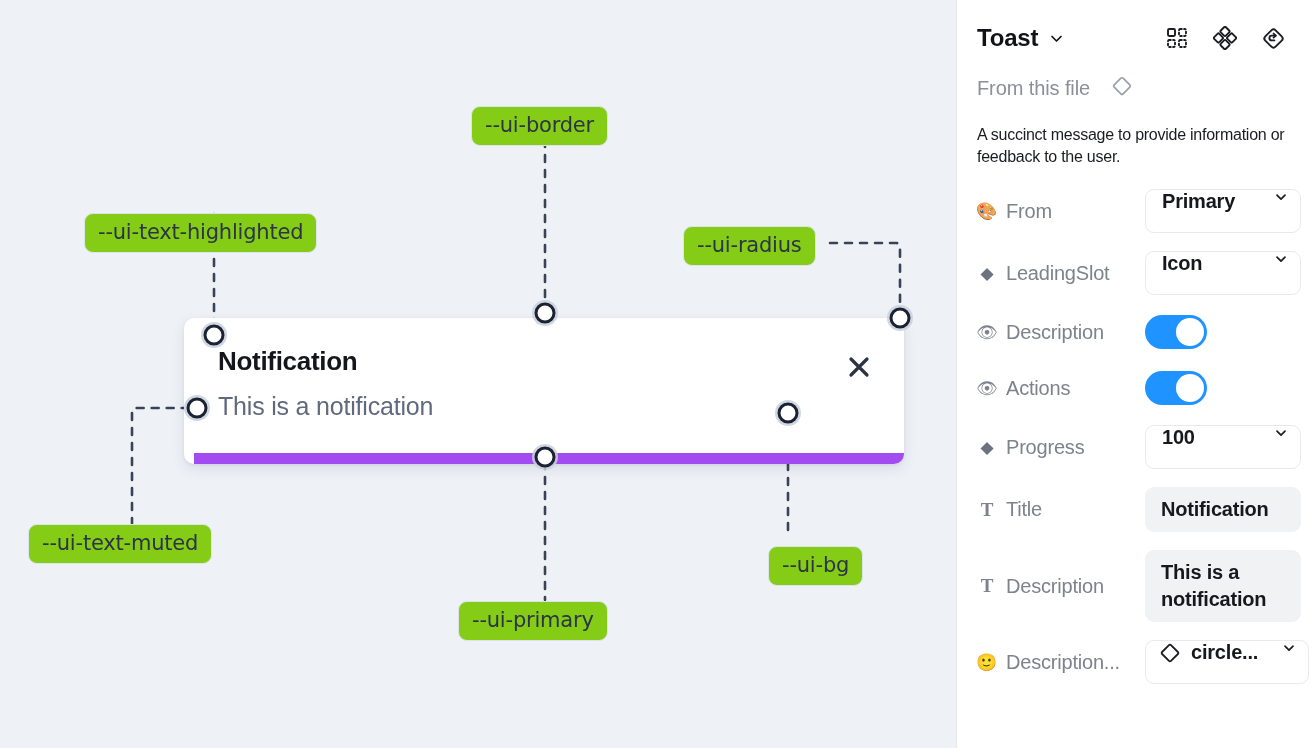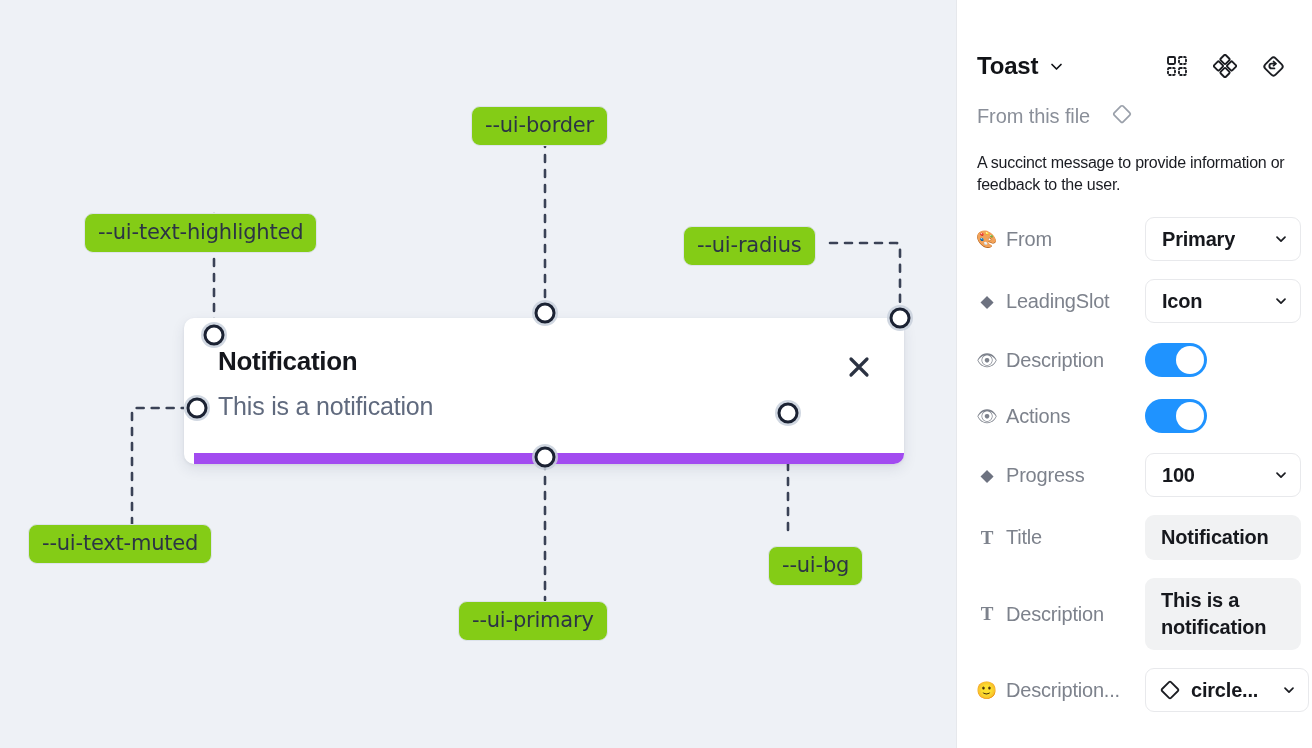--- a/index.html
+++ b/index.html
@@ -85,21 +85,21 @@
 
   
   .panel {
     position: relative;
     width: 356px; height: 748px;
     background: #ffffff;
     border-left: 1px solid #e6e8ec;
   }
   .panel-head {
     display: flex; 
-    padding: 52px 26px 0 20px;
+    padding: 24px 26px 0 20px;
   }
   .panel-title {
     font-size: 24px; font-weight: 700; color: #111317;
     letter-spacing: -0.2px;
   }
   .head-chevron { margin-left: 11px; display: flex; align-items: center; }
   .head-icons { margin-left: auto; display: flex; align-items: center; gap: 24px; }
   .head-icons .icon-btn { display: flex; cursor: pointer; }
 
   .from-file {
@@ -132,21 +132,21 @@
 
   .prop-ctrl { flex: 1; display: flex; justify-content: flex-start; }
 
   .select {
     position: relative;
     width: 156px;
     background: #ffffff;
     border: 1.5px solid #e8e9ec;
     border-radius: 9px;
     height: 44px;
-    display: flex; align-items: center;
+    display: flex; align-items: flex-start;
     padding: 0 12px 0 16px;
     cursor: pointer;
   }
   .select-value {
     font-size: 20px; font-weight: 700; color: #16181d;
     letter-spacing: -0.2px;
     white-space: nowrap; overflow: hidden;
   }
   .select .caret { margin-left: auto; display: flex; }
   .select .lead-diamond { margin-right: 9px; display: flex; flex: none; }

